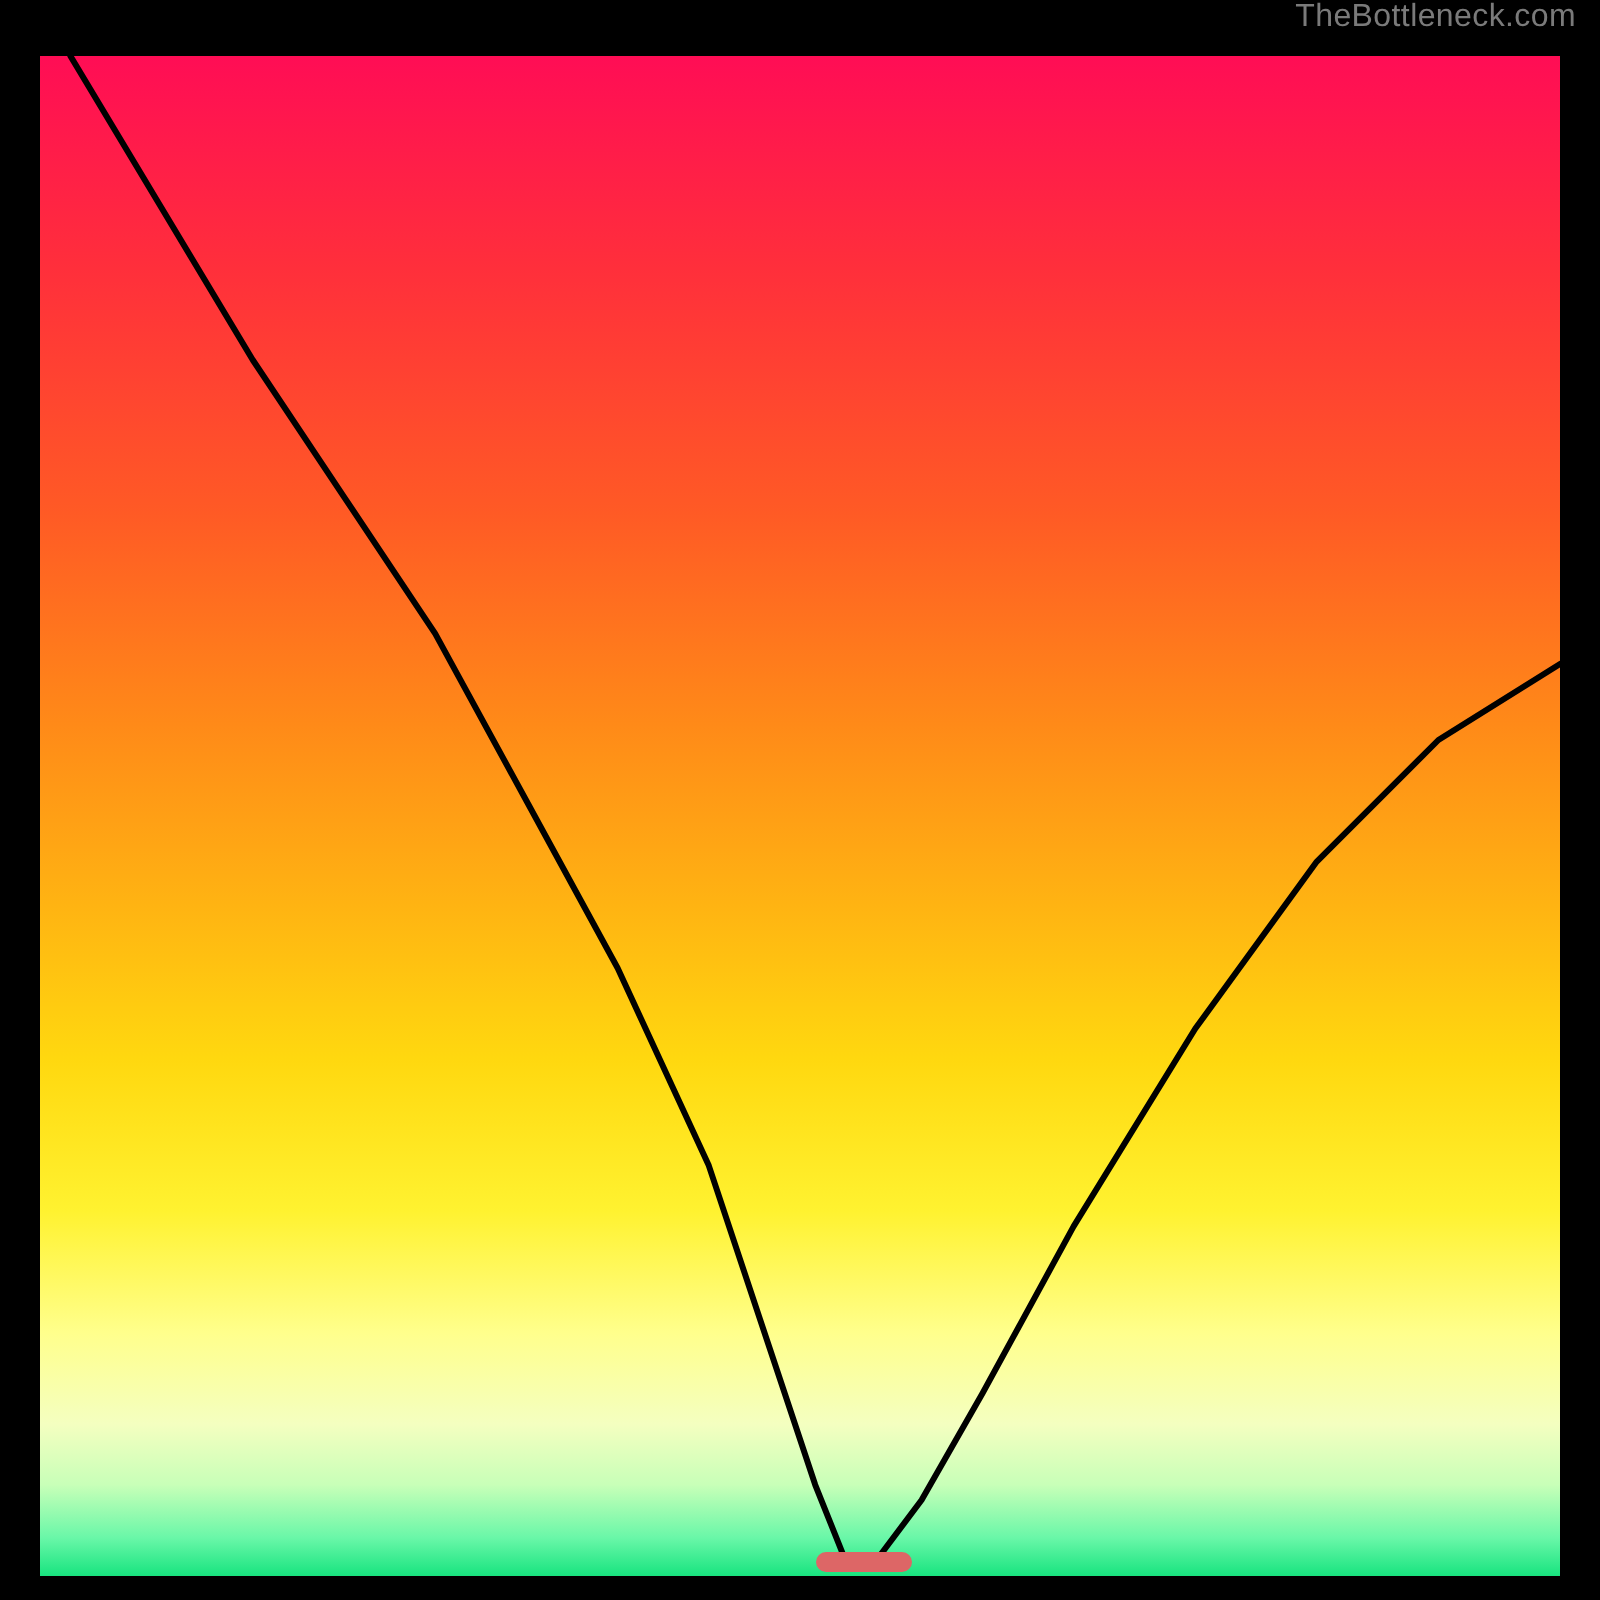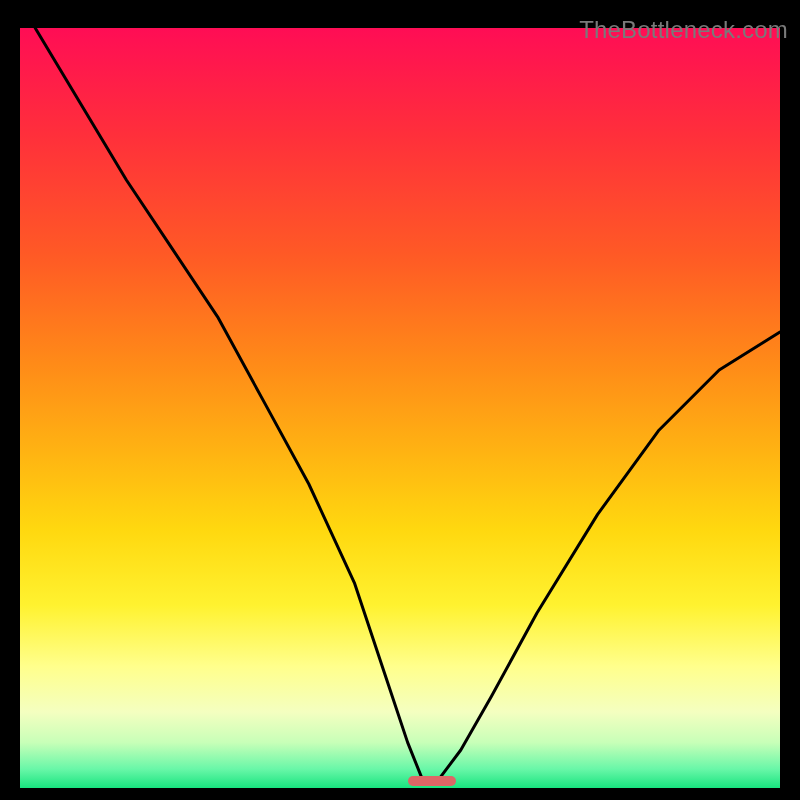--- a/index.html
+++ b/index.html
@@ -12,24 +12,24 @@
     font-family: Arial, Helvetica, sans-serif;
   }
   .stage {
     position: relative;
     width: 800px;
     height: 800px;
     background: #000;
   }
   .watermark {
     position: absolute;
-    top: 16px;
+    top: 0;
     right: 12px;
     color: #7a7a7a;
-    font-size: 24px;
+    font-size: 16px;
     font-weight: 500;
     letter-spacing: 0.2px;
     z-index: 10;
   }
   .plot {
     position: absolute;
     left: 20px;
     top: 28px;
     width: 760px;
     height: 760px;

